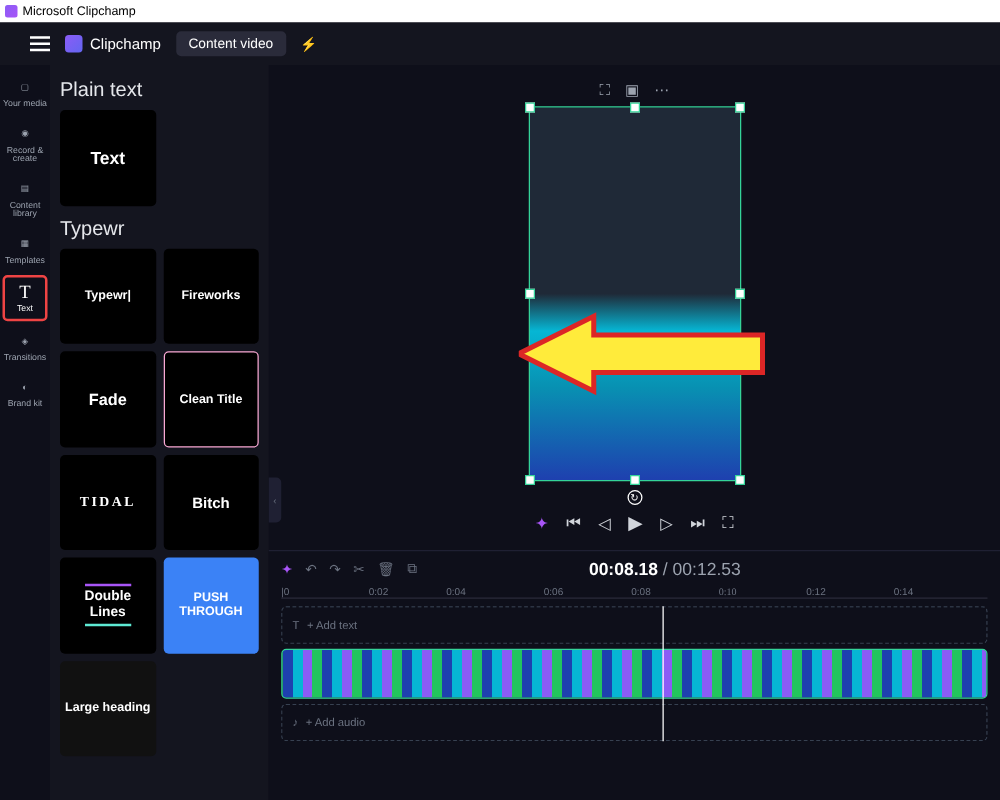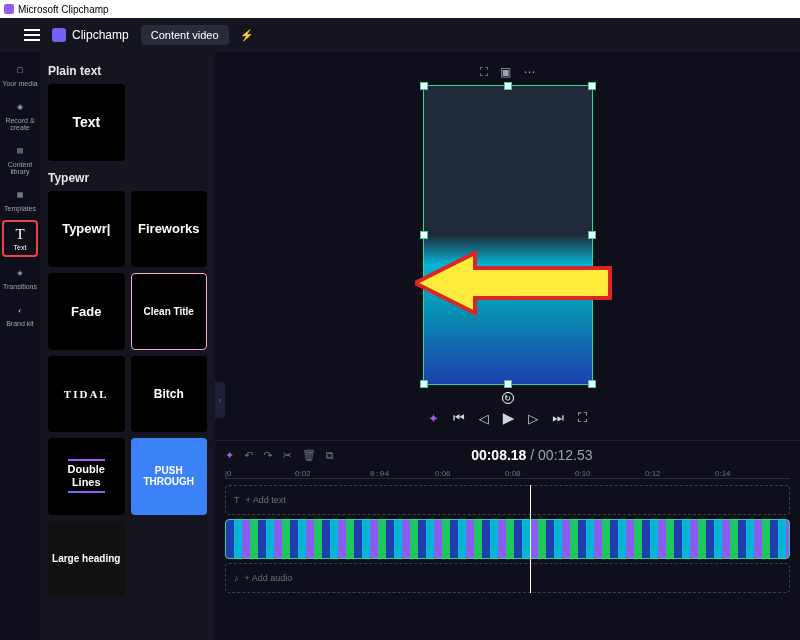--- a/index.html
+++ b/index.html
@@ -12,23 +12,23 @@
 .logo-wrap{display:flex;align-items:center;gap:6px}
 .logo-sq{width:14px;height:14px;background:linear-gradient(135deg,#8b5cf6,#6366f1);border-radius:3px}
 .logo-txt{font-size:12px;font-weight:500}
 .proj-name{background:#2a2b3a;padding:4px 10px;border-radius:4px;font-size:11px}
 .main{display:flex;height:588px}
 .sidebar{width:40px;background:#0e0f1a;display:flex;flex-direction:column;align-items:center;padding-top:6px;gap:4px}
 .side-item{width:36px;display:flex;flex-direction:column;align-items:center;gap:2px;padding:4px 0;cursor:pointer;color:#9ca3af;font-size:7px;text-align:center;border-radius:4px}
 .side-item.active{border:2px solid #ef4444;color:#fff}
 .side-icon{width:16px;height:16px;display:flex;align-items:center;justify-content:center}
 .panel{width:175px;background:#14151f;padding:8px;overflow-y:auto}
-.panel-label{font-size:12px;font-weight:700;margin:4px 0 6px;color:#e5e7eb}
+.panel-label{font-size:16px;font-weight:400;margin:4px 0 6px;color:#e5e7eb}
 .tile-grid{display:grid;grid-template-columns:1fr 1fr;gap:6px}
-.tile{aspect-ratio:1;background:#000;border-radius:4px;display:flex;align-items:center;justify-content:center;cursor:pointer;font-size:13px;font-weight:700;text-align:center;position:relative;overflow:hidden}
+.tile{aspect-ratio:1;background:#000;border-radius:4px;display:flex;align-items:center;justify-content:center;cursor:pointer;font-size:10px;font-weight:700;text-align:center;position:relative;overflow:hidden}
 .tile-circ{background:radial-gradient(circle,#3b82f6 55%,#1e3a8a 58%)}
 .tile-groovy{background:linear-gradient(90deg,#ef4444,#3b82f6);-webkit-background-clip:text;background-clip:text;color:transparent;font-size:12px;letter-spacing:1px}
 .tile-smoke{color:#4b5563;font-size:14px}
 .tile-fade{font-size:13px}
 .tile-clean{border:1px solid #f9a8d4;padding:4px;font-size:10px;line-height:1.1}
 .tile-tidal{font-family:serif;letter-spacing:2px;font-size:11px}
 .tile-bitch{font-size:12px}
 .tile-double{font-size:11px;line-height:1.2}
 .tile-push{background:#3b82f6;font-size:10px;color:#fff}
 .tile-large{background:#111;font-size:10px;line-height:1.2}
@@ -122,21 +122,21 @@
     </div>
     <div class="panel-label" style="margin-top:10px">Typewr</div>
     <div class="tile-grid" id="title-tiles">
         <div class="tile ">Typewr|</div>
         <div class="tile ">Fireworks</div>
         <div class="tile tile-fade">Fade</div>
         <div class="tile tile-clean">Clean Title</div>
         <div class="tile tile-tidal">TIDAL</div>
         <div class="tile tile-bitch">Bitch</div>
         <div class="tile tile-double">
-          <div style="border-top:2px solid #a855f7;border-bottom:2px solid #8b5cf6;padding:2px 0">Double<br>Lines</div>
+          <div style="border-top:2px solid #a855f7;border-bottom:2px solid #5eead4;padding:2px 0">Double<br>Lines</div>
         </div>
         <div class="tile tile-push">PUSH THROUGH</div>
         <div class="tile tile-large">Large heading</div>
       </div>
   </div>
 
   <div class="workspace">
     <div class="collapse-btn">‹</div>
 
     <svg class="arrow-annotation" width="200" height="90">
@@ -182,24 +182,24 @@
           <span>⧉</span>
         </div>
         <div class="tl-time">
           <span class="cur">00:08.18</span><span> / </span><span>00:12.53</span>
         </div>
         <div style="width:60px"></div>
       </div>
       <div class="ruler" id="ruler">
           <span style="left: 0px;">|0</span>
           <span style="left: 70px;">0:02</span>
-          <span style="left: 145px; font-family: Liberation Mono, monospace;">0:04</span>
+          <span style="left: 132px;">0:04</span>
           <span style="left: 210px;">0:06</span>
           <span style="left: 280px;">0:08</span>
-          <span style="left: 350px;">0:10</span>
+          <span style="left: 350px; font-family: Liberation Serif, serif;">0:10</span>
           <span style="left: 420px;">0:12</span>
           <span style="left: 490px;">0:14</span>
         </div>
       <div class="tl-wrap">
         <div class="track">
           <span>T</span>
           <span>+ Add text</span>
         </div>
         <div class="video-track"></div>
         <div class="track">

